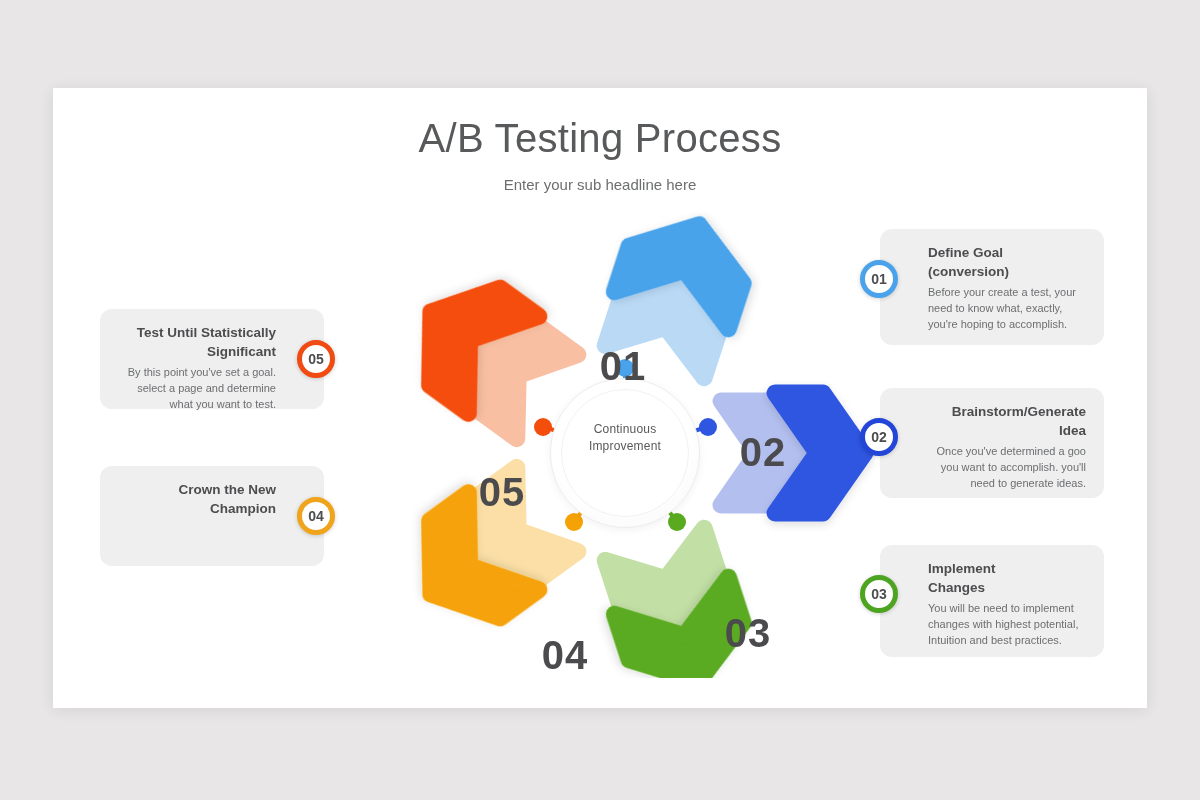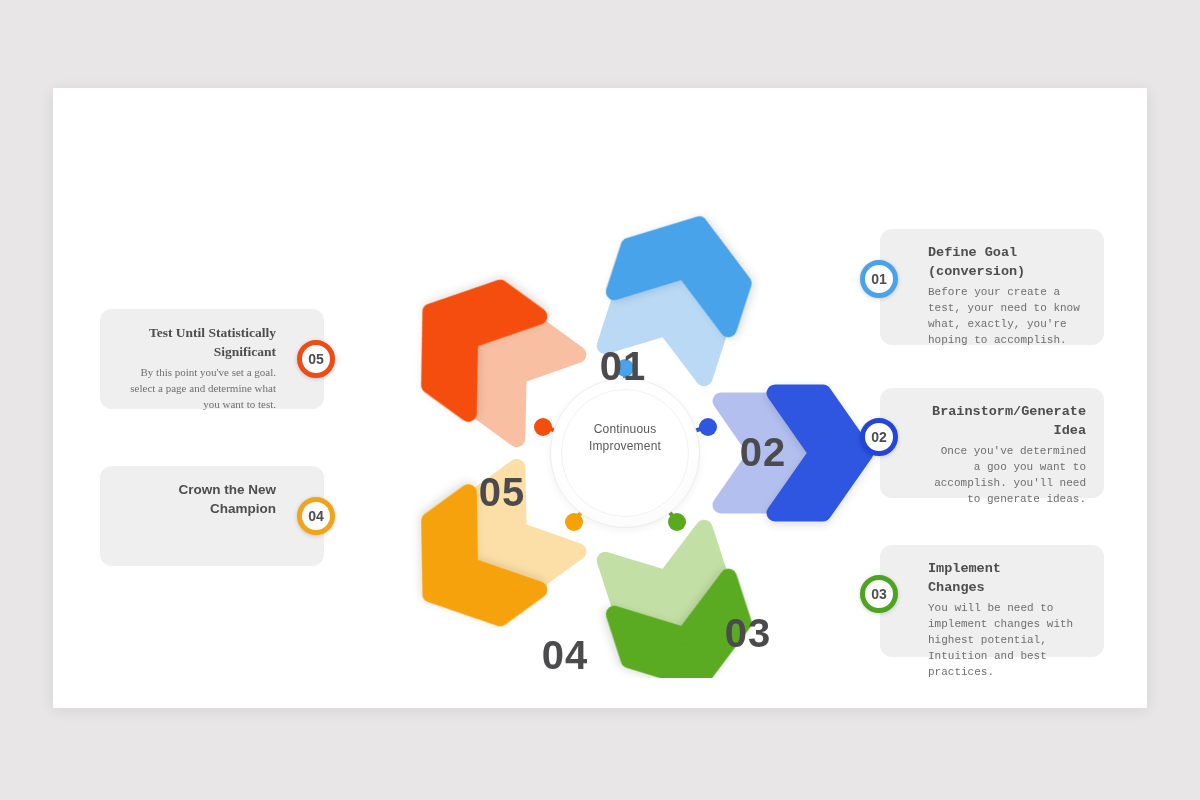--- a/index.html
+++ b/index.html
@@ -95,21 +95,21 @@
     width: 100px;
   }
 
   
   .card {
     position: absolute;
     background: #efefef;
     border-radius: 12px;
     padding: 15px 18px;
   }
-  .card.right { padding-left: 48px; font-family: Liberation Mono, monospace; }
+  .card.right { padding-left: 48px; }
   .card.left  { padding-right: 48px; text-align: right; }
 
   .card-title {
     font-size: 13.5px;
     font-weight: 700;
     color: #4d4d4f;
     line-height: 1.38;
     margin-bottom: 4px;
   }
   .card-body {
@@ -130,20 +130,24 @@
     font-weight: 700;
     color: #4d4d4f;
     box-shadow: 0 1px 4px rgba(0,0,0,0.18);
   }
 </style>
 </head>
 <body>
 
 <div id="slide">
 
+  <div id="header">
+    <div id="title">A/B Testing Process</div>
+    <div id="subtitle">Enter your sub headline here</div>
+  </div>
 
   <div id="wheel">
 
     <svg width="500" height="470" style="position:absolute;left:0;top:0;">
       <defs>
         <filter id="sh" x="-30%" y="-30%" width="180%" height="180%">
           <feDropShadow dx="0" dy="3" stdDeviation="4" flood-color="#000" flood-opacity="0.13"></feDropShadow>
         </filter>
       </defs>
 
@@ -237,21 +241,21 @@
 
   <div class="card right" style="left:827px; top:457px; width:224px; height:112px;">
     <div class="card-title">
       <div>Implement</div>
       <div>Changes</div>
     </div>
     <div class="card-body">You will be need to implement changes with highest potential, Intuition and best practices.</div>
   </div>
   <div class="badge" style="left:807px; top:487px; border:5px solid #4da420;">03</div>
 
-  <div class="card left" style="left:47px; top:221px; width:224px; height:100px;font-family:Liberation Serif, serif;">
+  <div class="card left" style="left:47px; top:221px; width:224px; height:100px;">
     <div class="card-title">
       <div>Test Until Statistically</div>
       <div>Significant</div>
     </div>
     <div class="card-body">By this point you've set a goal. select a page and determine what you want to test.</div>
   </div>
   <div class="badge" style="left:244px; top:252px; border:5px solid #ef4b13;">05</div>
 
   <div class="card left" style="left:47px; top:378px; width:224px; height:100px;">
     <div class="card-title">

